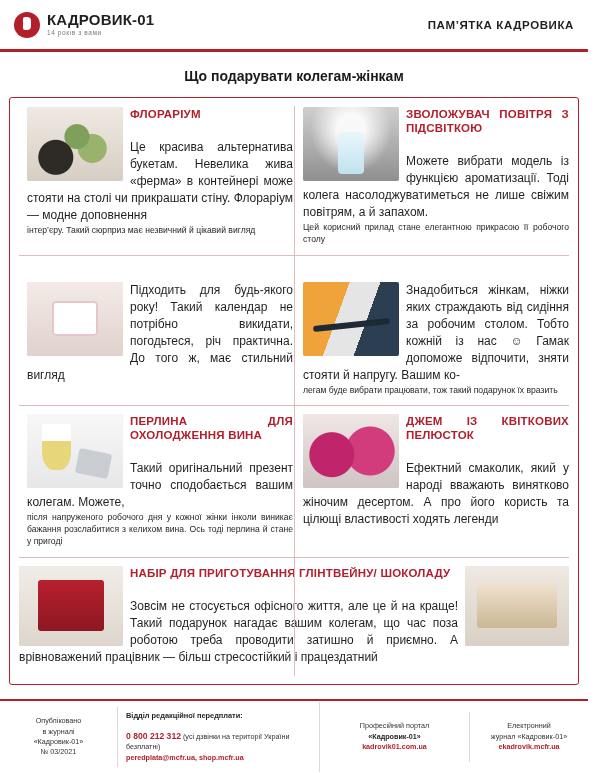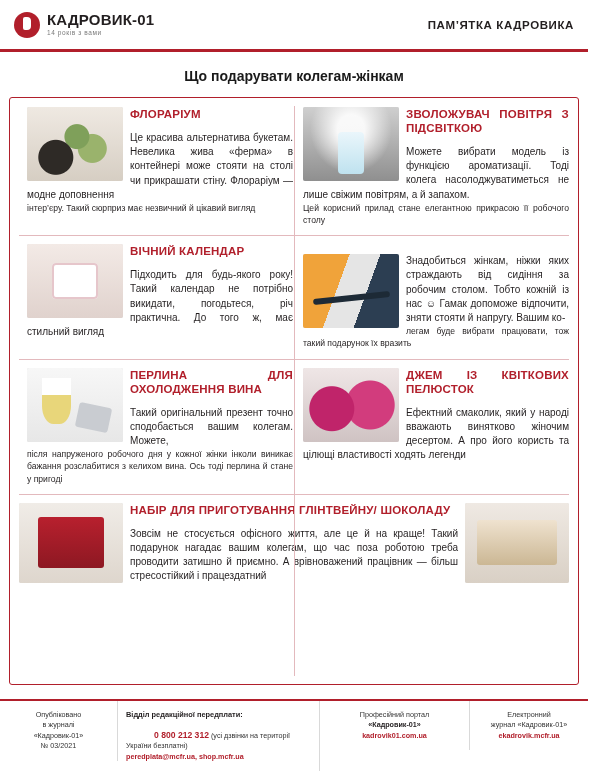--- a/index.html
+++ b/index.html
@@ -64,22 +64,22 @@
     width: 96px; height: 74px; flex: none;
     border-radius: 2px; overflow: hidden; position: relative;
     background: #d8d8d8;
   }
   .thumb-wide { width: 104px; height: 80px; }
   .item-title {
     color: #b11f2b; font-weight: bold; font-size: 11.5px;
     line-height: 1.22; letter-spacing: .2px; text-transform: uppercase;
   }
   .item-body {
-    font-size: 10px; line-height: 1.42; text-align: justify;
-    margin-top: 10px;
+    font-size: 12px; line-height: 1.42; text-align: justify;
+    margin-top: 18px;
   }
 
   
   .flowtext { font-size: 8.6px; line-height: 1.42; text-align: justify; }
   .floatimg { float: left; margin: 0 7px 2px 0; }
   .floatimg.right { float: right; margin: 0 0 2px 7px; }
 
   .divider {
     border: 0; border-top: 1px solid #e3b9bd;
     margin: 9px 0 8px;
@@ -87,31 +87,31 @@
   .vline {
     position: absolute; top: 8px; bottom: 8px; left: 50%;
     width: 1px; background: #e3b9bd;
   }
 
   
   .footer {
     position: absolute; left: 0; right: 0; bottom: 0;
     height: 74px;
     border-top: 2px solid #b11f2b;
-    display: flex; align-items: flex-start;
+    display: flex; align-items: center;
     font-size: 7.2px; color: #333;
   }
   .f-cell { padding: 9px 8px; display: flex; flex-direction: column; justify-content: center; }
   .f1 { width: 118px; border-right: 1px solid #d9d9d9; align-items: center; text-align: center; }
   .f2 { flex: 1; border-right: 1px solid #d9d9d9; }
   .f3 { width: 150px; border-right: 1px solid #d9d9d9; text-align: center; align-items: center; }
   .f4 { width: 118px; text-align: center; align-items: center; }
   .f-strong { font-weight: bold; color: #231f20; }
   .f-red { color: #b11f2b; font-weight: bold; }
-  .f-phone { color: #b11f2b; font-weight: bold; font-size: 8.6px; margin-left: 28px; }
+  .f-phone { color: #b11f2b; font-weight: bold; font-size: 8.6px; }
   .f-line { line-height: 1.45; }
   .f-title { font-weight: bold; color: #231f20; font-size: 7.4px; margin-bottom: 10px; }
 
   
   .ph { position: absolute; inset: 0; }
   .ph-floraurium {
     background:
       radial-gradient(circle at 30% 68%, #2e2a26 0 17px, transparent 18px),
       radial-gradient(circle at 52% 40%, #7fa05a 0 12px, transparent 13px),
       radial-gradient(circle at 68% 56%, #9ab36c 0 14px, transparent 15px),
@@ -220,21 +220,20 @@
     </div>
 
     <hr class="divider">
 
     <div class="row">
       <div class="col">
         <div class="flowtext">
           <span class="thumb floatimg">
               <span class="ph ph-calendar"></span>
             </span>
-          <div class="item-title">ВІЧНИЙ КАЛЕНДАР</div>
           <div class="item-body">Підходить для будь-якого року! Такий календар не потрібно викидати, погодьтеся, річ практична. До того ж, має стильний вигляд</div>
         </div>
       </div>
 
       <div class="col">
         <div class="flowtext">
           <span class="thumb floatimg">
               <span class="ph ph-hammock"></span>
             </span>
           <div class="item-body">Знадобиться жінкам, ніжки яких страждають від сидіння за робочим столом. Тобто кожній із нас ☺ Гамак допоможе відпочити, зняти стояти й напругу. Вашим ко-</div>

